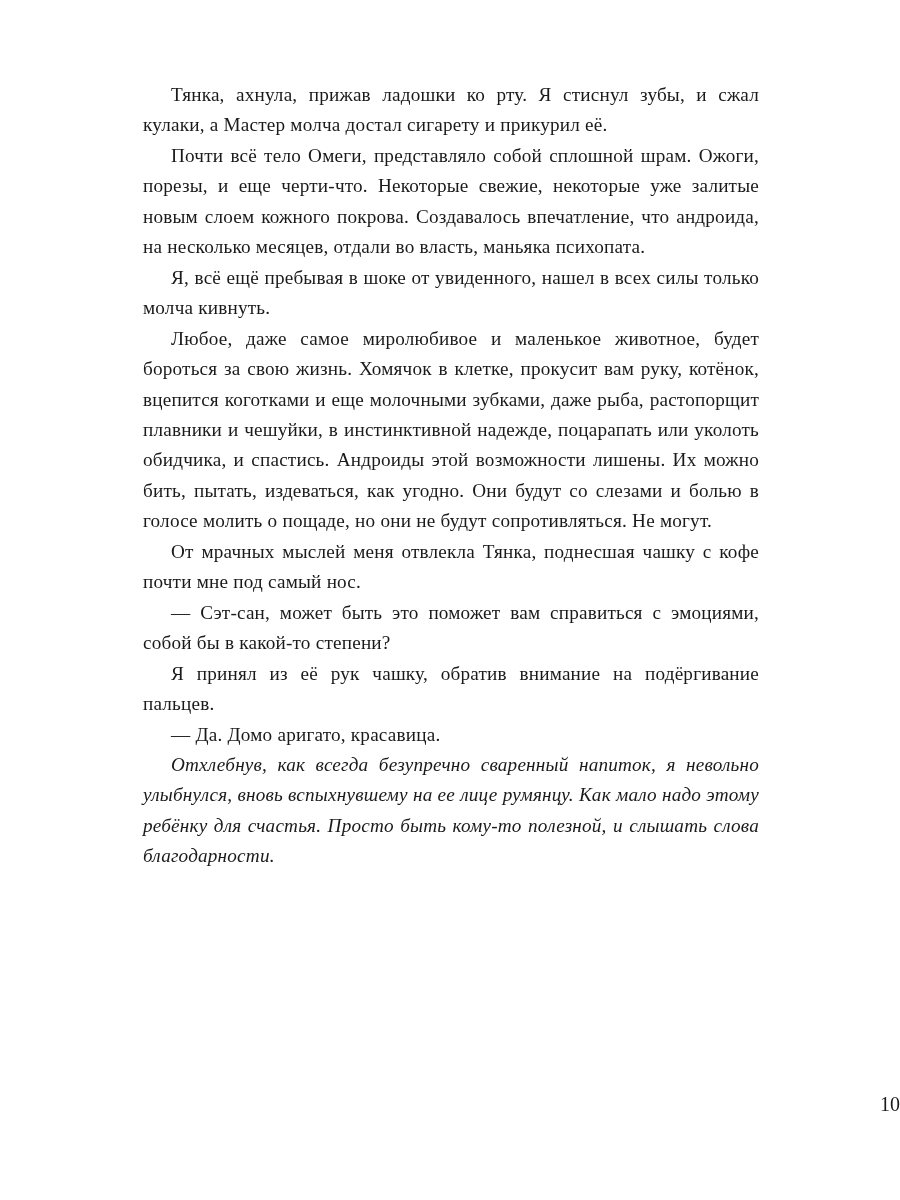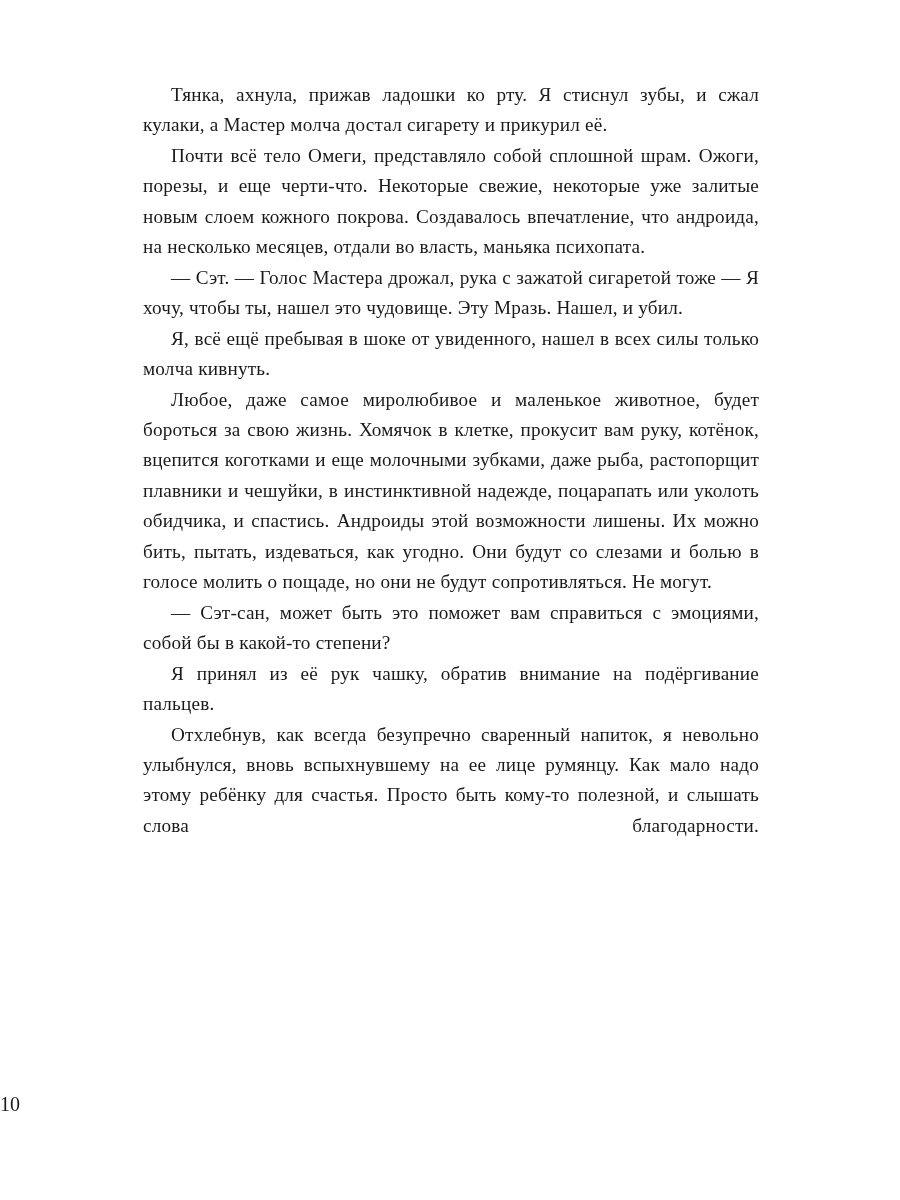--- a/index.html
+++ b/index.html
@@ -34,43 +34,45 @@
     text-indent: 28px;
     font-size: 19.2px;
     line-height: 30.45px;
     letter-spacing: 0.01em;
     word-spacing: 0.005em;
     hyphens: manual;
     -webkit-hyphens: manual;
   }
   .para:last-of-type {
     text-align-last: justify;
+    font-style: italic;
   }
   .page-number {
     position: absolute;
     left: 0;
     top: 1090px;
     width: 900px;
-    text-align: left;
+    text-align: right;
     font-size: 20px;
     line-height: 28px;
     color: #1a1a1a;
   }
 </style>
 </head>
 <body>
 
 <div class="page">
 
   <div class="text-column">
     <p class="para">Тянка, ахнула, прижав ладошки ко рту. Я стиснул зубы, и сжал кулаки, а Мастер молча достал сигарету и прикурил её.</p>
     <p class="para">Почти всё тело Омеги, представляло собой сплошной шрам. Ожоги, порезы, и еще черти-что. Некоторые свежие, некоторые уже залитые новым слоем кожного покрова. Создавалось впечатление, что андроида, на несколько месяцев, отдали во власть, маньяка психопата.</p>
-    <p class="para">— Сэт. — Голос Мастера дрожал, рука с зажатой сигаретой тоже — Я хочу, чтобы ты, нашел это чудовище. Эту Мразь. Нашел, и убил.</p>
     <p class="para">Я, всё ещё пребывая в шоке от увиденного, нашел в всех силы только молча кивнуть.</p>
     <p class="para">Любое, даже самое миролюбивое и маленькое животное, будет бороться за свою жизнь. Хомячок в клетке, прокусит вам руку, котёнок, вцепится коготками и еще молочными зубками, даже рыба, растопорщит плавники и чешуйки, в инстинктивной надежде, поцарапать или уколоть обидчика, и спастись. Андроиды этой возможности лишены. Их можно бить, пытать, издеваться, как угодно. Они будут со слезами и болью в голосе молить о пощаде, но они не будут сопротивляться. Не могут.</p>
+    <p class="para">От мрачных мыслей меня отвлекла Тянка, поднесшая чашку с кофе почти мне под самый нос.</p>
     <p class="para">— Сэт-сан, может быть это поможет вам справиться с эмоциями, собой бы в какой-то степени?</p>
     <p class="para">Я принял из её рук чашку, обратив внимание на подёргивание пальцев.</p>
+    <p class="para">— Да. Домо аригато, красавица.</p>
     <p class="para">Отхлебнув, как всегда безупречно сваренный напиток, я невольно улыбнулся, вновь вспыхнувшему на ее лице румянцу. Как мало надо этому ребёнку для счастья. Просто быть кому-то полезной, и слышать слова благодарности.</p>
   </div>
 
   <div class="page-number">10</div>
 
 </div>
 
 </body></html>

